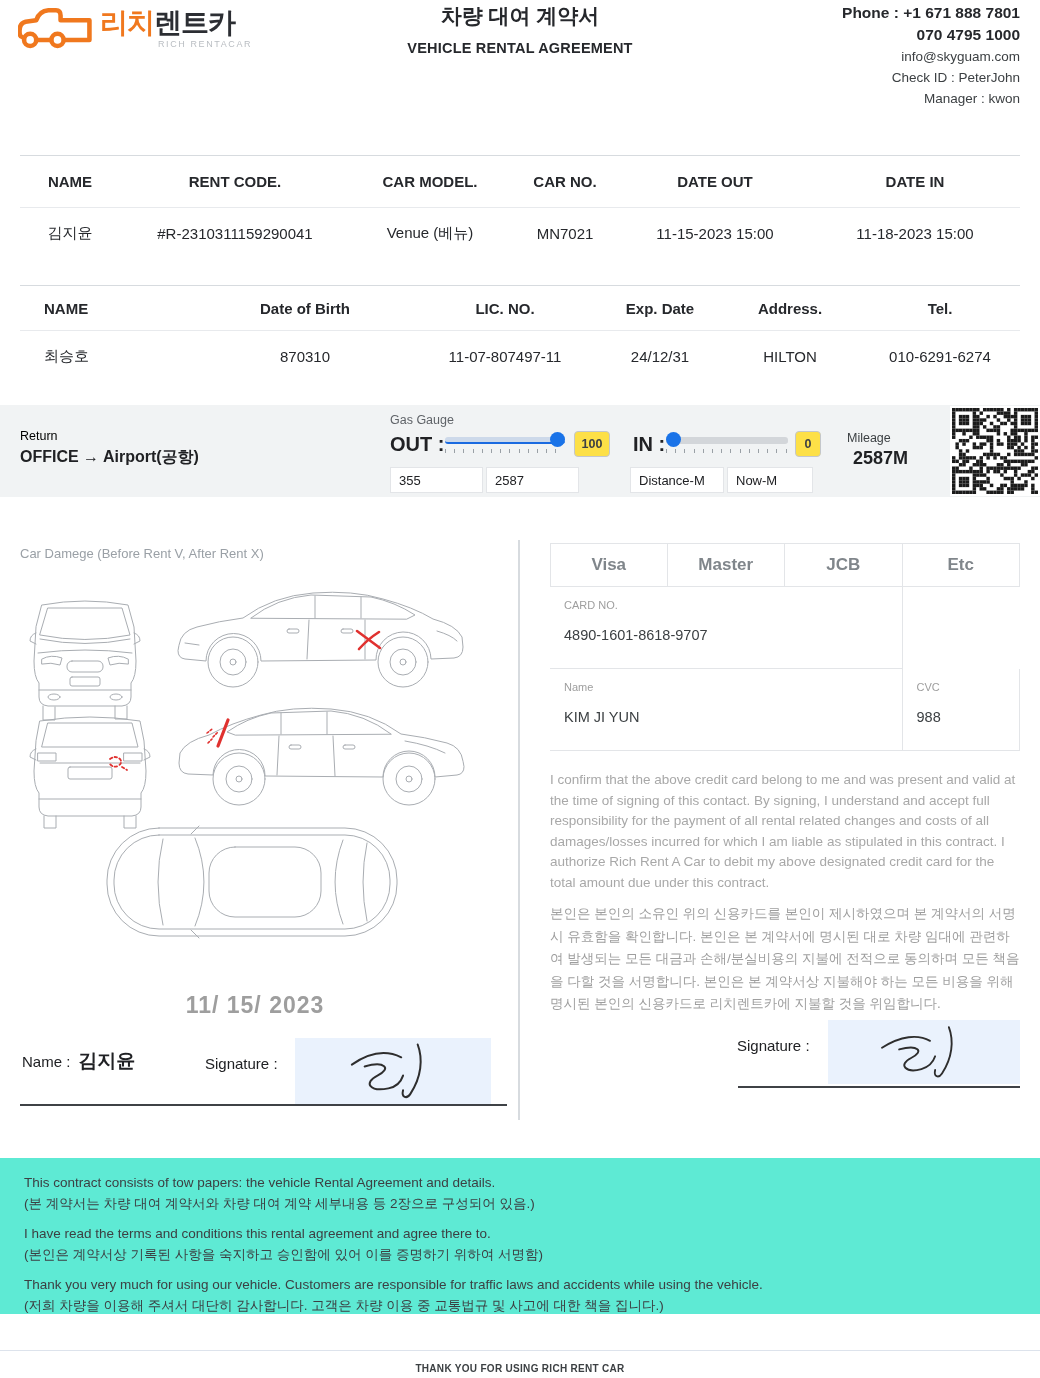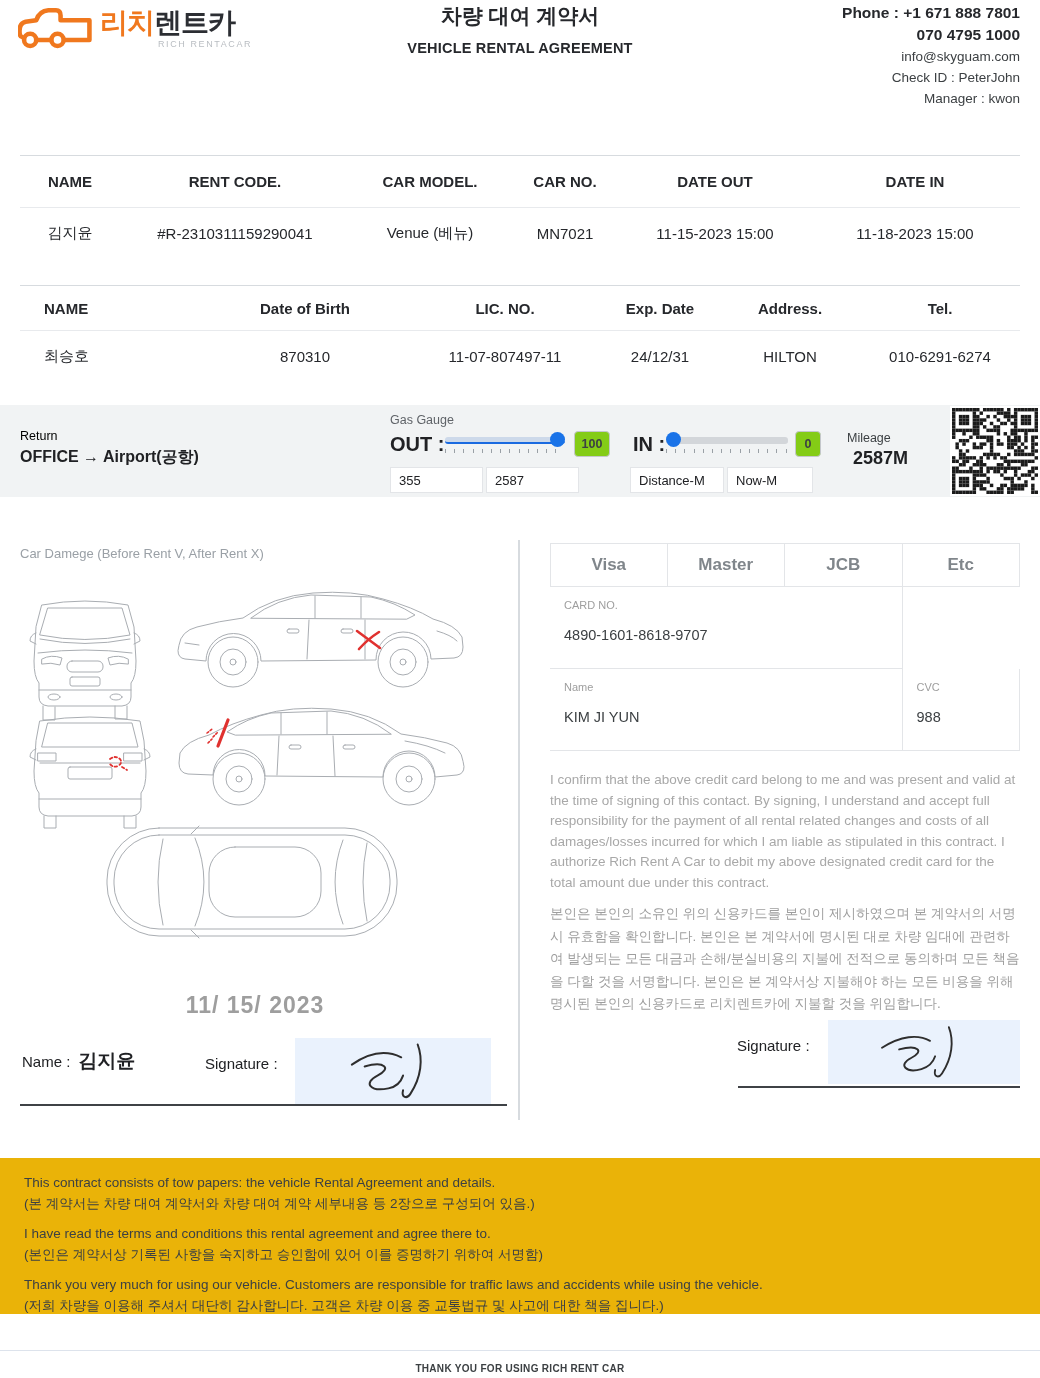--- a/index.html
+++ b/index.html
@@ -47,21 +47,21 @@
   .g-out-lbl{left:390px;top:28px;}
   .g-in-lbl{left:633px;top:28px;}
   .slider{height:6px;}
   .slider .track{height:5px;border-radius:3px;}
   .slider.out .track{background:#cdd9ea;border-bottom:2px solid #1a6ae0;}
   .slider.in .track{background:#d3d6da;border-bottom:2px solid #d3d6da;}
   .thumb{position:absolute;width:15px;height:15px;border-radius:50%;background:#1a73e8;top:-5px;}
   .ticks{margin-top:5px;height:4px;background:repeating-linear-gradient(90deg,#9aa0a6 0 1px,transparent 1px 9.2px);}
   #slider-out{left:445px;top:32px;width:120px;}
   #slider-in{left:666px;top:32px;width:122px;}
-  .gauge-val{border:1px solid #c4c7cb;border-radius:4px;font-size:12.5px;font-weight:bold;color:#3c4043;text-align:center;height:24px;line-height:24px;background:#84cc16;}
+  .gauge-val{border:1px solid #c4c7cb;border-radius:4px;font-size:12.5px;font-weight:bold;color:#3c4043;text-align:center;height:24px;line-height:24px;background:#fde047;}
   #out-val{left:574px;top:26px;width:34px;}
   #in-val{left:795px;top:26px;width:24px;}
   .gfield{position:absolute;height:26px;border:1px solid #e3e5e8;background:#fff;font-size:13px;color:#202124;
           padding:0 0 0 8px;box-sizing:border-box;font-family:"Liberation Sans",sans-serif;outline:none;}
   #gf1{left:390px;top:62px;width:93px;} #gf2{left:486px;top:62px;width:93px;}
   #gf3{left:630px;top:62px;width:94px;} #gf4{left:727px;top:62px;width:86px;}
   .mileage-label{left:847px;top:26px;font-size:12.5px;color:#3c4043;}
   .mileage-value{left:853px;top:43px;font-size:18px;font-weight:bold;color:#202124;}
   #qr{left:950px;top:1px;width:90px;height:90px;background:#fff;display:flex;align-items:center;justify-content:center;}
 
@@ -91,21 +91,21 @@
   .ct-label{font-size:11px;color:#9e9e9e;}
   .ct-value{font-size:14.5px;color:#3c4043;margin-top:16px;}
   .para{width:472px;left:550px;}
   #para-en{top:770px;font-size:13.5px;line-height:20.5px;color:#a8a8a8;}
   #para-kr{top:903px;font-size:13.5px;line-height:22.5px;color:#9e9e9e;}
   #sig-lbl-right{left:737px;top:1037px;}
   #sig-pad-right{left:828px;top:1020px;width:192px;height:64px;}
   #right-underline{left:738px;top:1086px;width:282px;border-top:2px solid #3f4246;}
 
   
-  #terms{left:0;top:1158px;width:1040px;height:156px;background:#eab308;box-sizing:border-box;padding:14px 24px 0 24px;}
+  #terms{left:0;top:1158px;width:1040px;height:156px;background:#5eead4;box-sizing:border-box;padding:14px 24px 0 24px;}
   .term{margin-bottom:9px;}
   .t-line{font-size:13.5px;color:#3c4043;line-height:21px;}
   #foot-line{left:0;top:1350px;width:1040px;border-top:1px solid #dde3ec;}
   #foot-text{left:0;top:1363px;width:1040px;text-align:center;font-size:10px;font-weight:bold;color:#3c4043;letter-spacing:.3px;}
 </style>
 </head>
 <body>
 
 <div class="abs" id="logo">
   <span>

